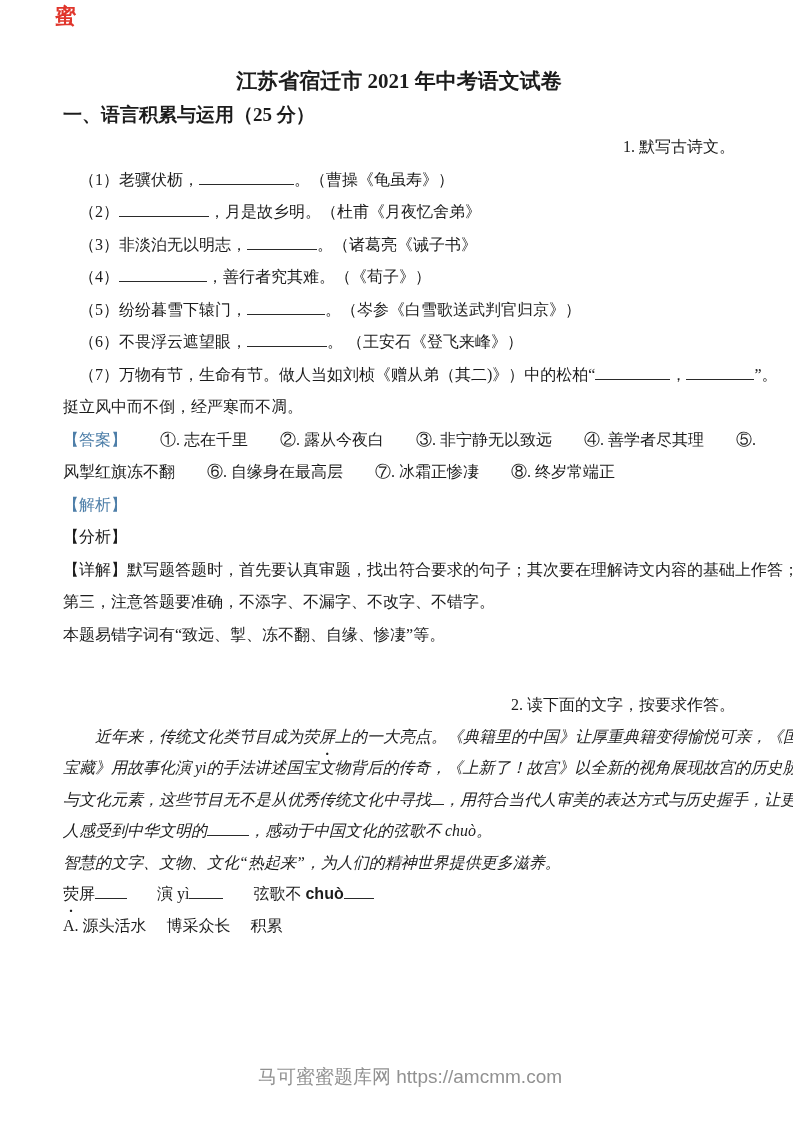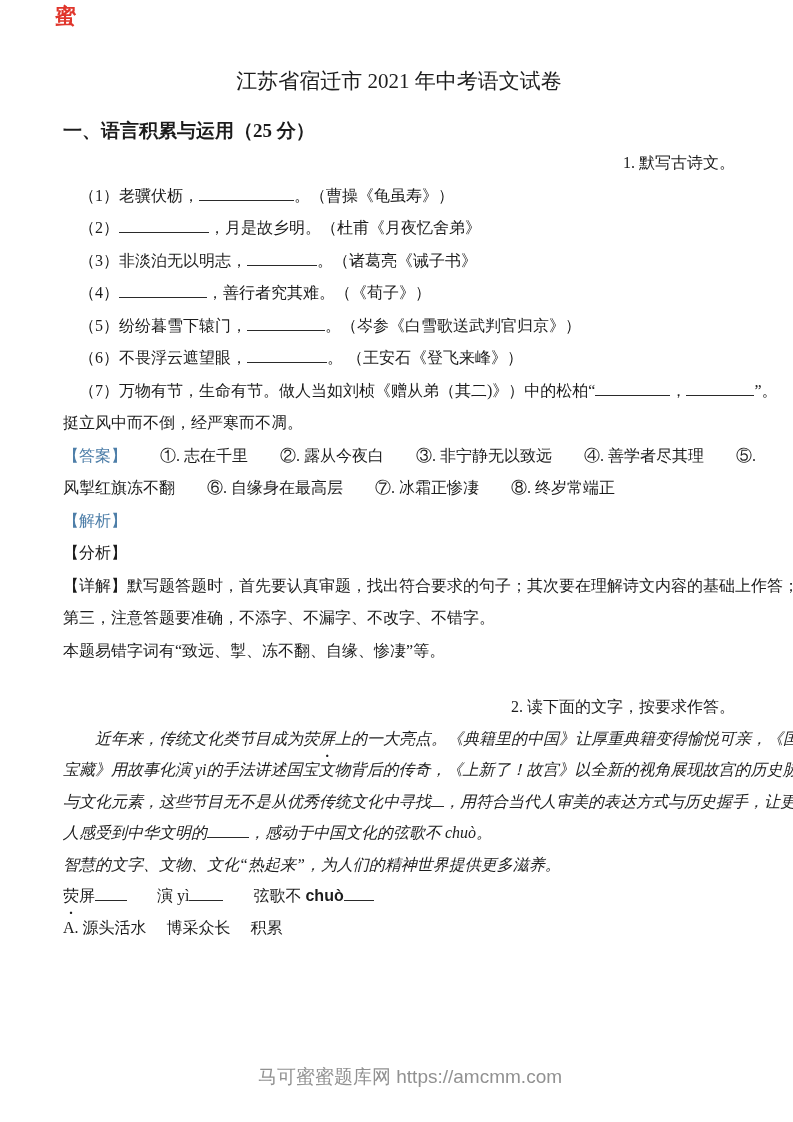--- a/index.html
+++ b/index.html
@@ -17,26 +17,26 @@
     font-family:"Liberation Serif","DejaVu Serif",serif;
     padding:64px 58px 0 63px;
     overflow:hidden;
   }
   .stamp{
     position:absolute;left:55px;top:6px;
     color:var(--watermark-red);
     font-size:21px;font-weight:bold;line-height:1;
   }
   .title{
-    text-align:center;font-size:21px;font-weight:normal;
+    text-align:center;font-size:21px;font-weight:bold;
     height:34px;line-height:34px;white-space:pre;
   }
   .section{
     font-size:19px;font-weight:bold;
-    height:33px;line-height:33px;margin-top:16px;white-space:pre;
+    height:33px;line-height:33px;margin-top:0;white-space:pre;
   }
   .ln{font-size:16px;height:32.5px;line-height:32.5px;white-space:pre;}
   .ln2{font-size:16px;height:31.5px;line-height:31.5px;white-space:pre;}
   .ind1{padding-left:7px;text-align:right;}
   .ind2{padding-left:16px;}
   .ind3{padding-left:12px;}
   .blank{
     display:inline-block;height:2px;
     border-bottom:1px solid #2a2a2a;
     vertical-align:baseline;
@@ -55,21 +55,21 @@
     text-underline-offset:5px;
   }
   .em-dot{position:relative;}
   .em-dot::after{
     content:"\00B7";
     position:absolute;left:50%;transform:translateX(-50%);
     top:19px;font-size:15px;font-weight:bold;line-height:1;
   }
   .bold-sans{font-weight:bold;font-family:"Liberation Sans","DejaVu Sans",sans-serif;}
   .gap30{margin-left:30px;font-family:Liberation Serif, serif;}
-  .q2block{margin-top:24px;}
+  .q2block{margin-top:38px;}
   .footer{
     position:absolute;left:258px;top:1064px;
     font-family:"Liberation Sans","DejaVu Sans",sans-serif;
     font-size:19px;color:var(--footer-gray);white-space:pre;text-align:right;
   }
 </style>
 </head>
 <body>
 
 <div class="page">

